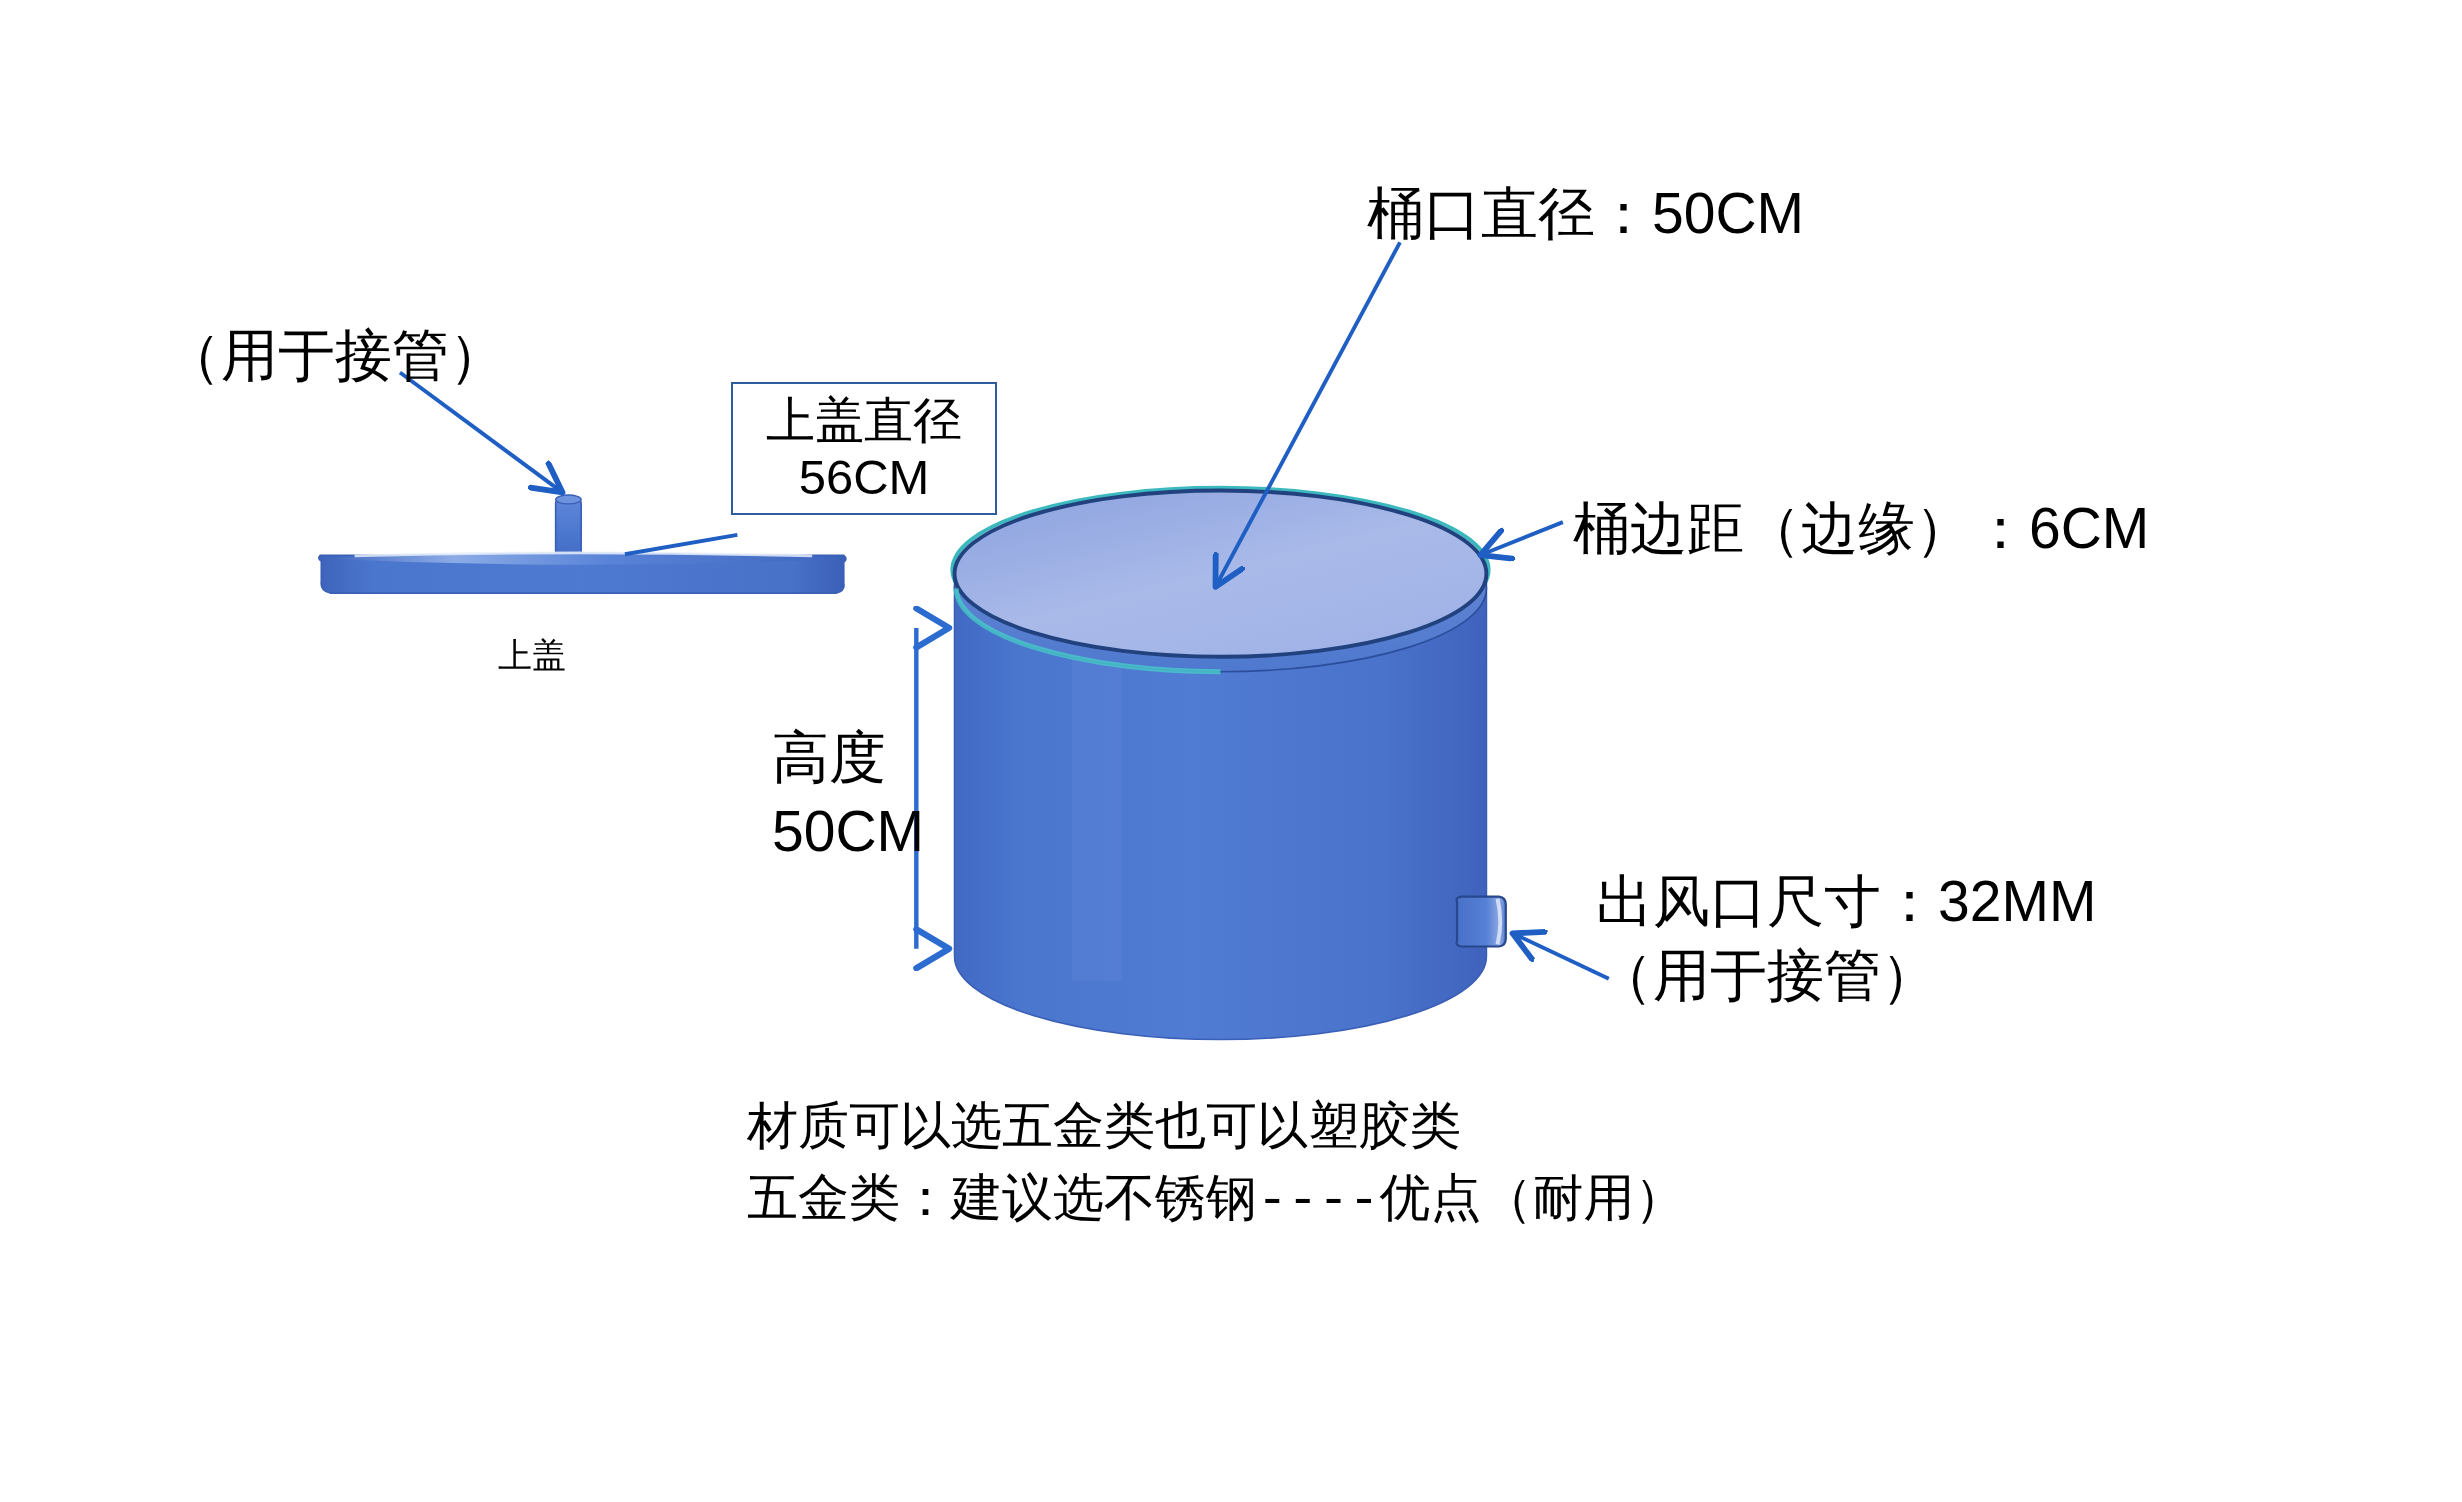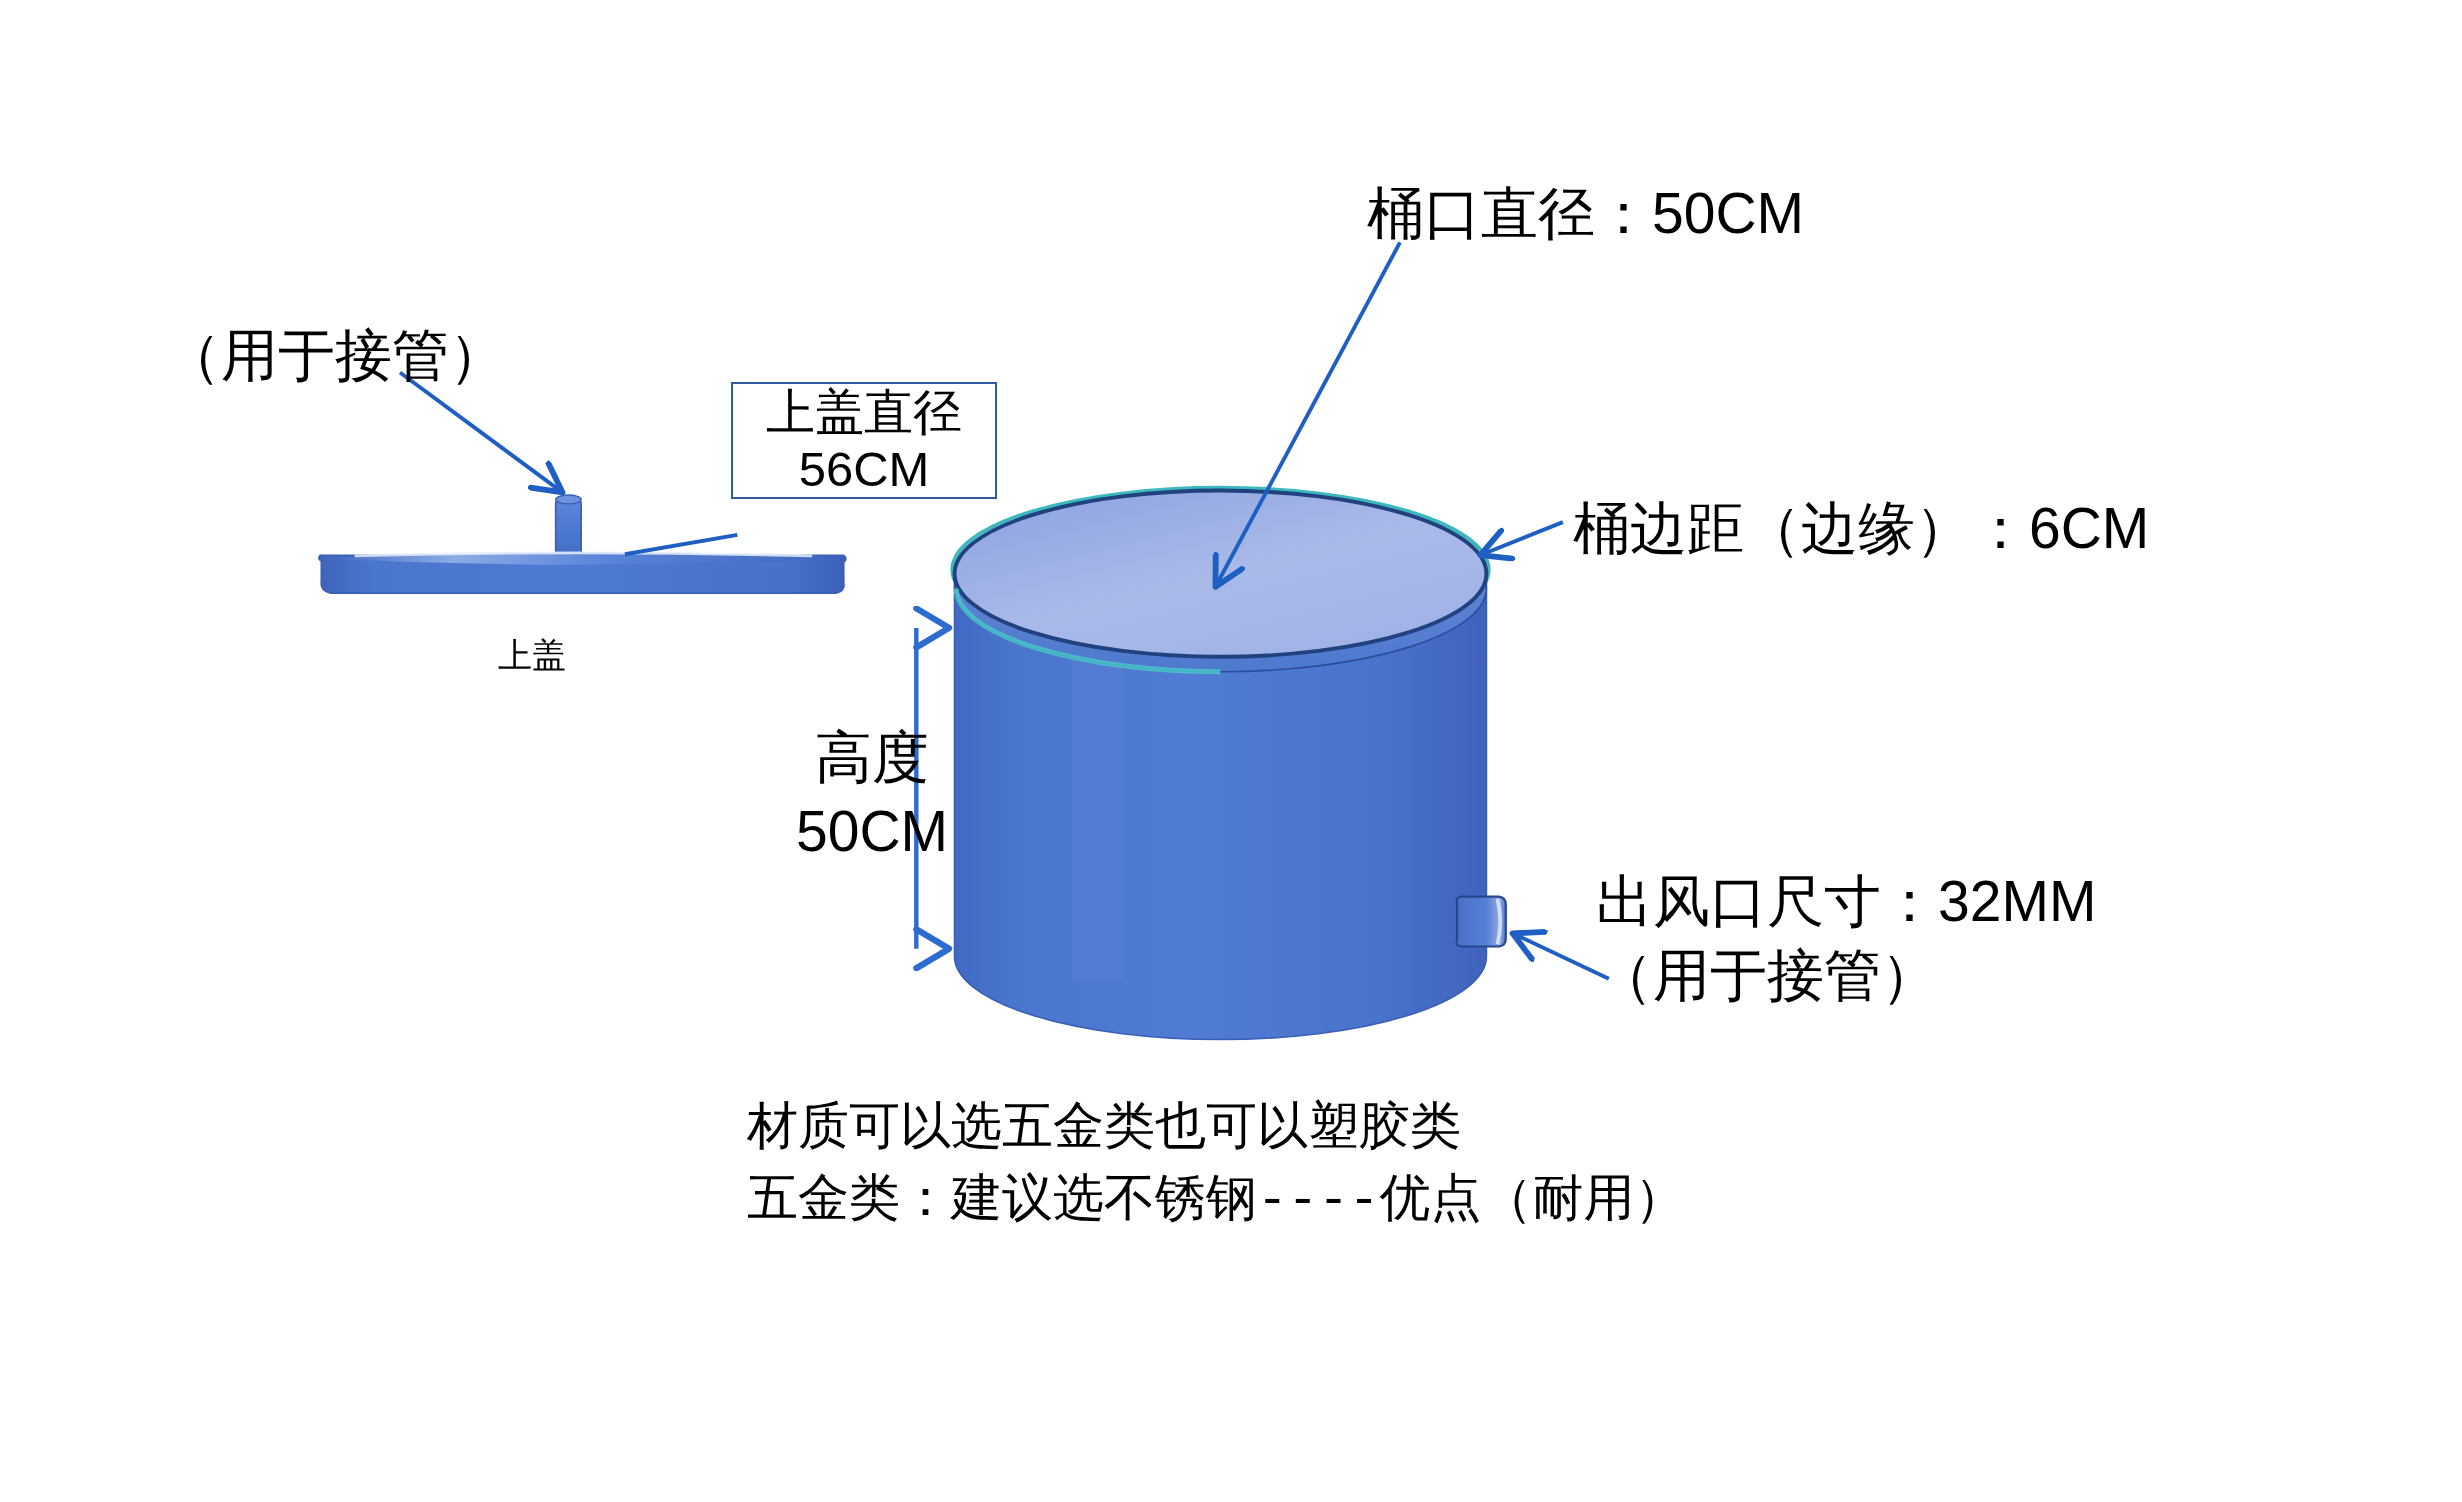--- a/index.html
+++ b/index.html
@@ -33,21 +33,21 @@
     letter-spacing: 0px;
   }
   .lbl-2line { line-height: 1.30; }
 
   
   #lid-diameter-box {
     position: absolute;
     left: 731px;
     top: 382px;
     width: 266px;
-    height: 117px;
+    height: 133px;
     border: 2.8px solid #2E5C9E;
     background: #ffffff;
     box-sizing: border-box;
     display: flex;
     flex-direction: column;
     align-items: center;
     justify-content: center;
   }
   #lid-diameter-box .bx-line {
     color: #000;
@@ -55,21 +55,21 @@
     line-height: 1.16;
     white-space: pre;
   }
 
   
   #label-inlet      { left: 164px;  top: 244px; }
   #label-lid-name   { left: 498px;  top: 633px; font-size: 34px; }
   #label-mouth-dia  { left: 1367px; top: 176px; }
   #label-edge-dist  { left: 1573px; top: 491px; }
   #label-outlet     { left: 1596px; top: 864px; }
-  #label-height     { left: 796px; top: 720px; text-align: center; }
+  #label-height     { left: 772px; top: 720px; }
   #notes            { left: 747px; top: 1094px; font-size: 51px; line-height: 1.42; font-family: Liberation Mono, monospace; }
 </style>
 </head>
 <body>
 
 <div id="stage">
 
   <svg id="vector-layer" viewBox="0 0 4444 2712" xmlns="http://www.w3.org/2000/svg">
     <defs>
 

